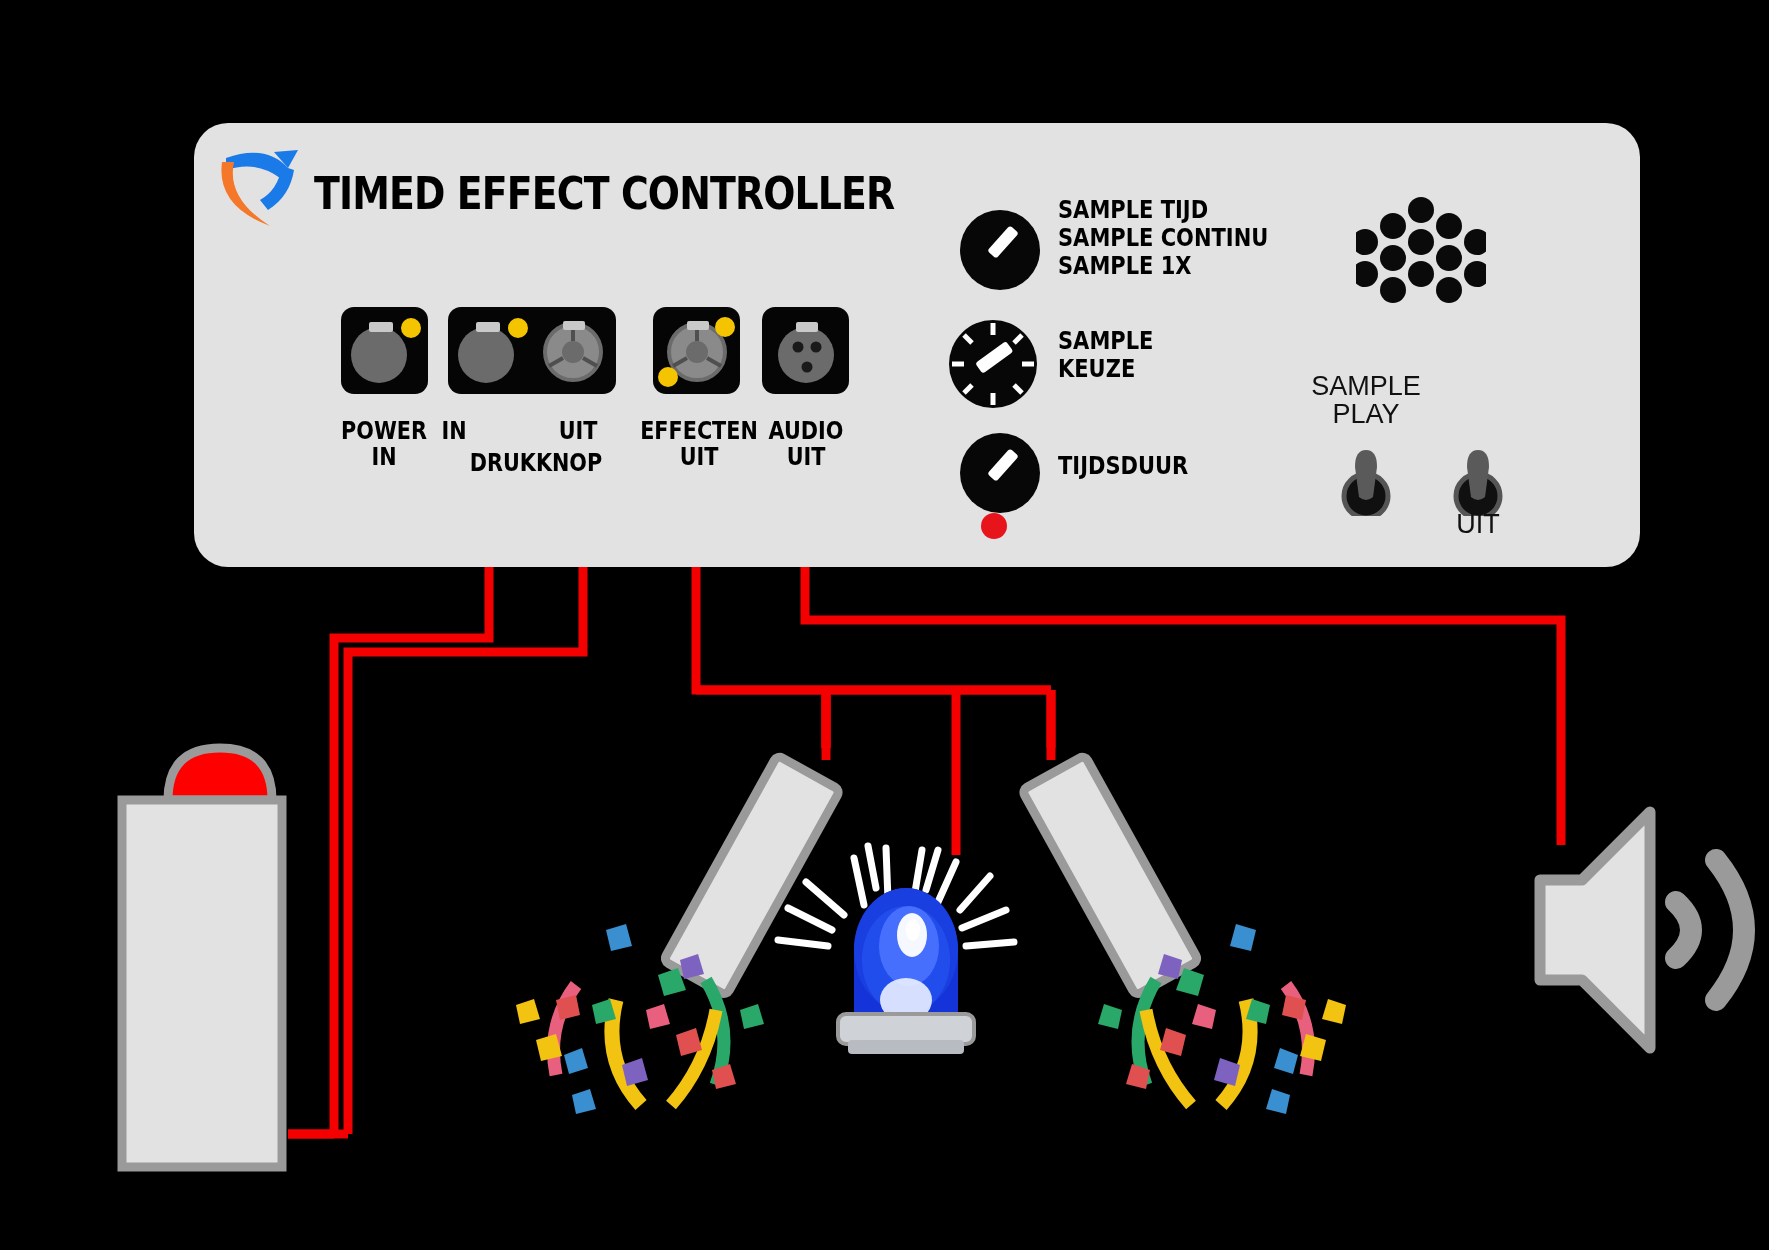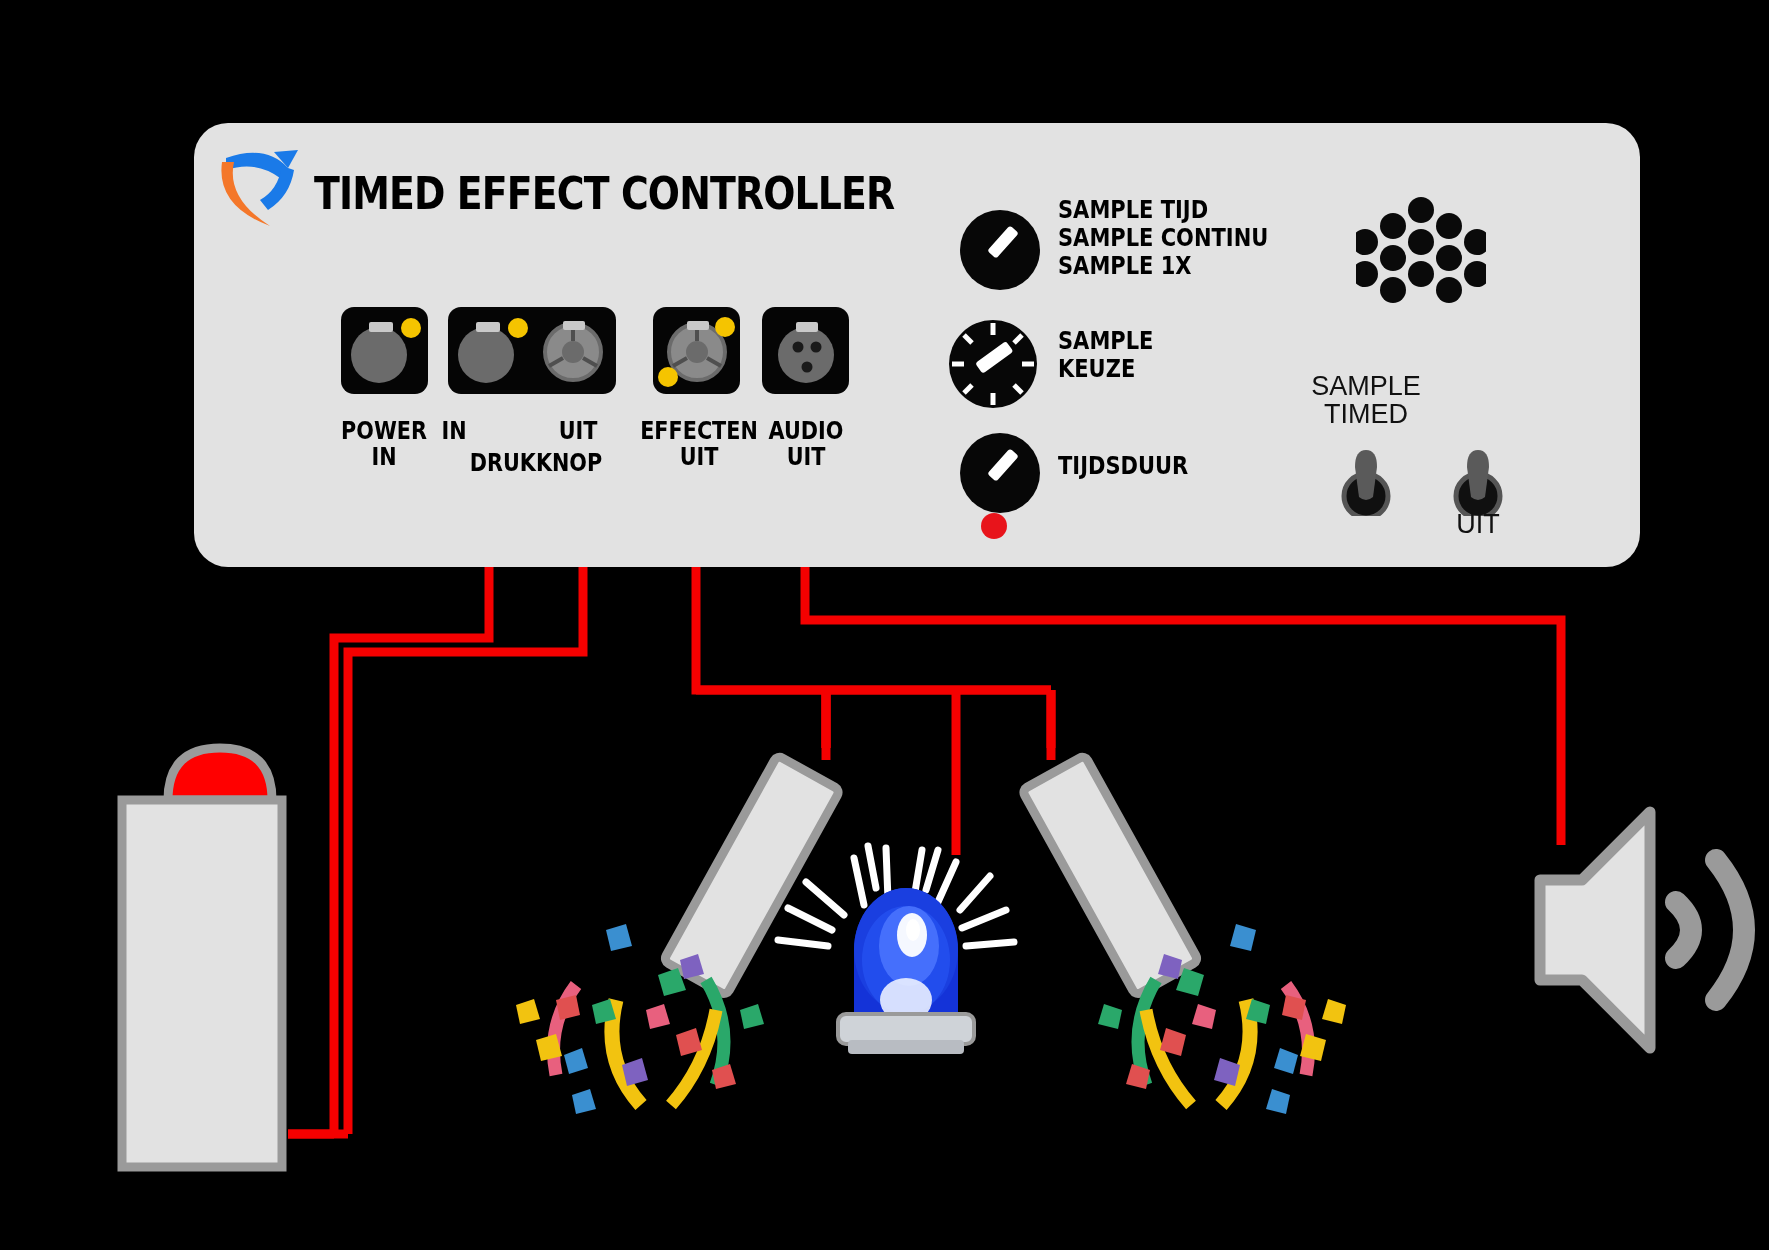--- a/index.html
+++ b/index.html
@@ -348,21 +348,21 @@
       <circle cx="65" cy="78" r="13"></circle>
       <circle cx="9" cy="78" r="13"></circle>
       <circle cx="121" cy="78" r="13"></circle>
       <circle cx="37" cy="94" r="13"></circle>
       <circle cx="93" cy="94" r="13"></circle>
     </g>
   </svg>
 
   <div class="swlabel" style="left:1260px;top:372px;width:180px">
     <span>SAMPLE</span><br>
-    <span>TIMED</span>
+    <span>PLAY</span>
   </div>
   <svg style="position:absolute;left:1316px;top:438px;width:68px;height:78px" viewBox="0 0 68 78">
     <circle cx="34" cy="58" r="22" fill="#101010" stroke="#555" stroke-width="5"></circle>
     <path d="M34,12 q11,0 11,17 l-4,30 q-7,6 -14,0 l-4,-30 q0,-17 11,-17 z" fill="#5a5a5a"></path>
   </svg>
 
   <svg style="position:absolute;left:1428px;top:438px;width:68px;height:78px" viewBox="0 0 68 78">
     <circle cx="34" cy="58" r="22" fill="#101010" stroke="#555" stroke-width="5"></circle>
     <path d="M34,12 q11,0 11,17 l-4,30 q-7,6 -14,0 l-4,-30 q0,-17 11,-17 z" fill="#5a5a5a"></path>
   </svg>

